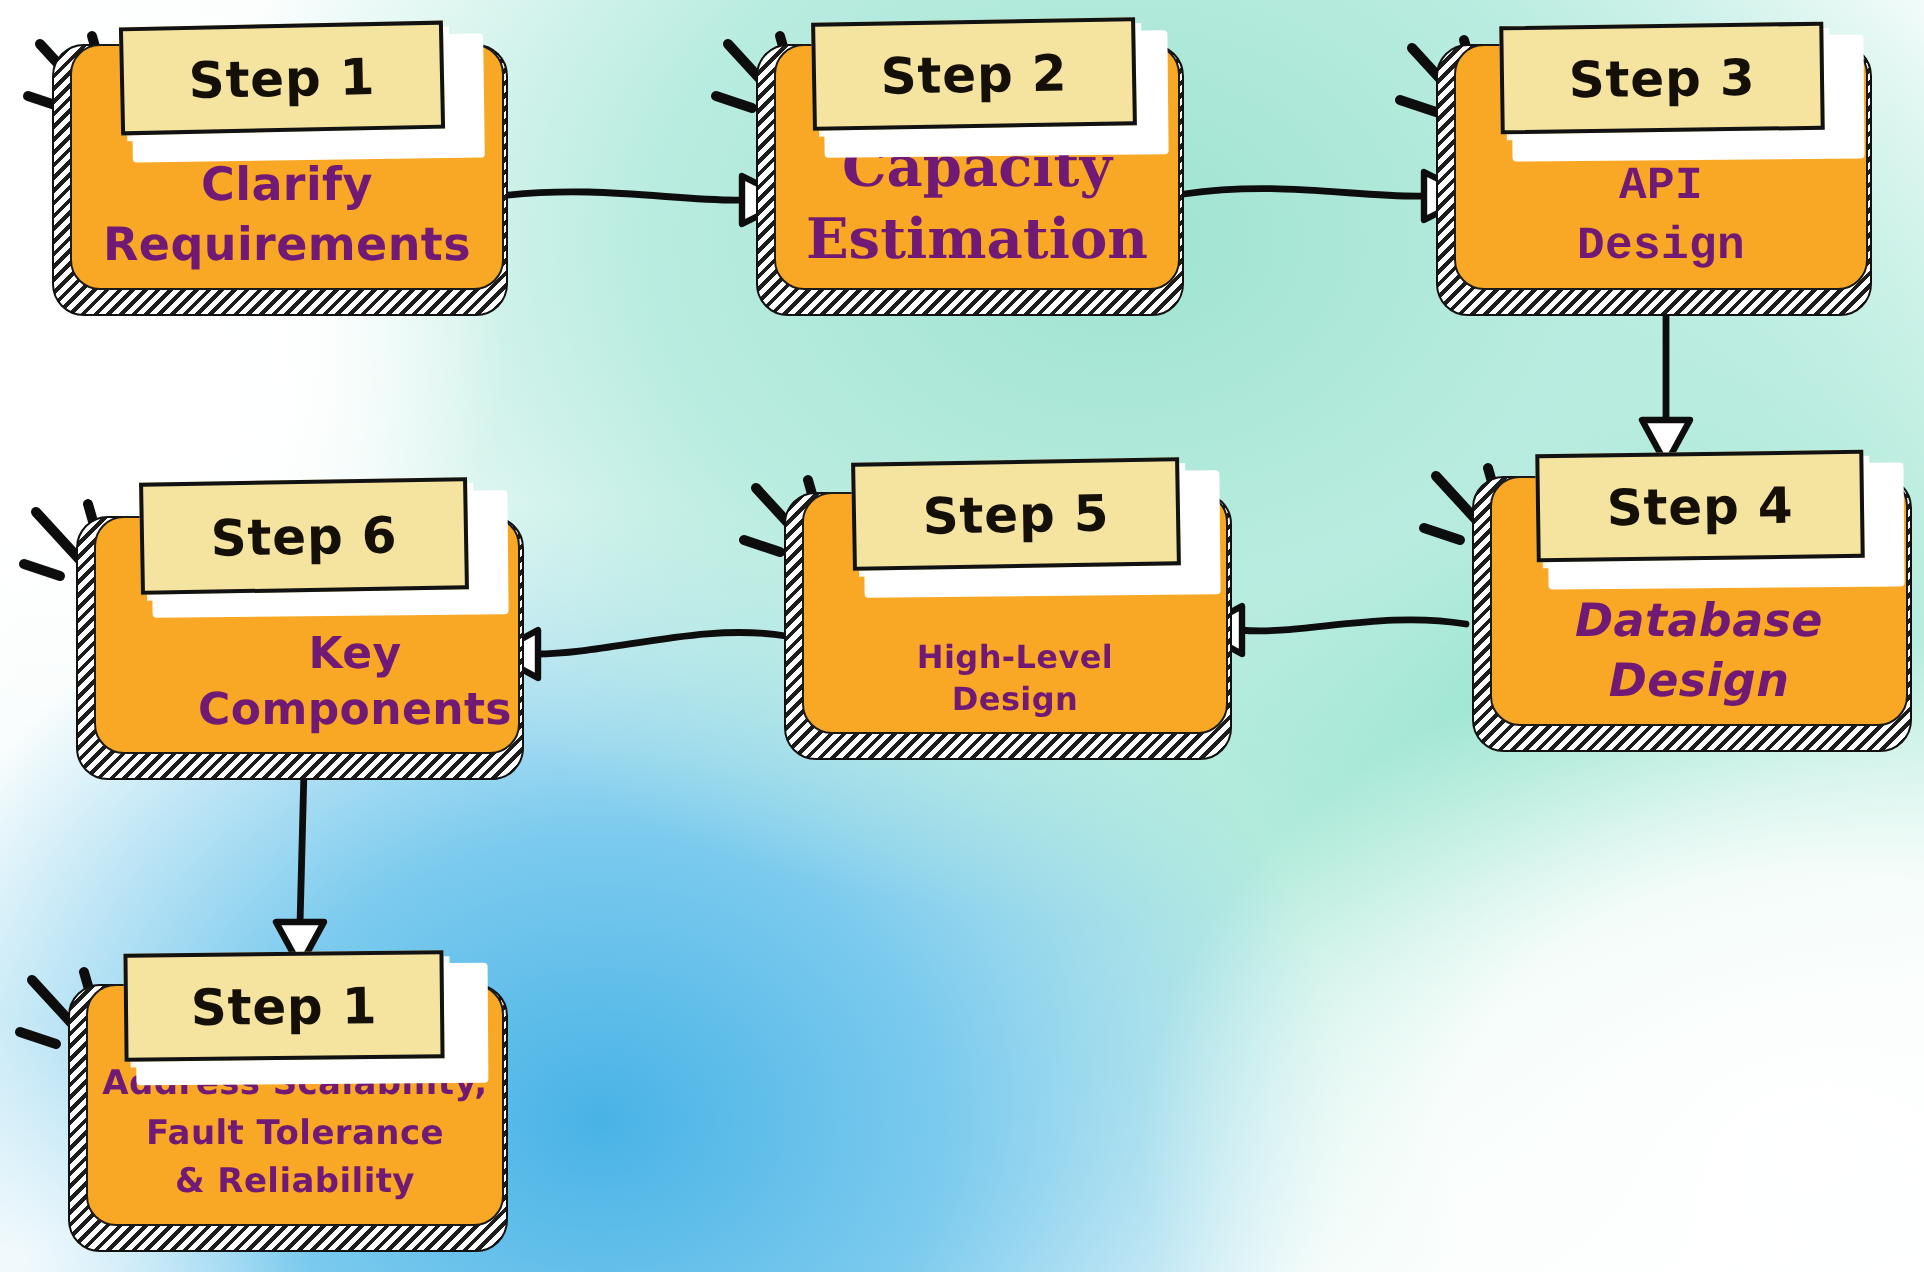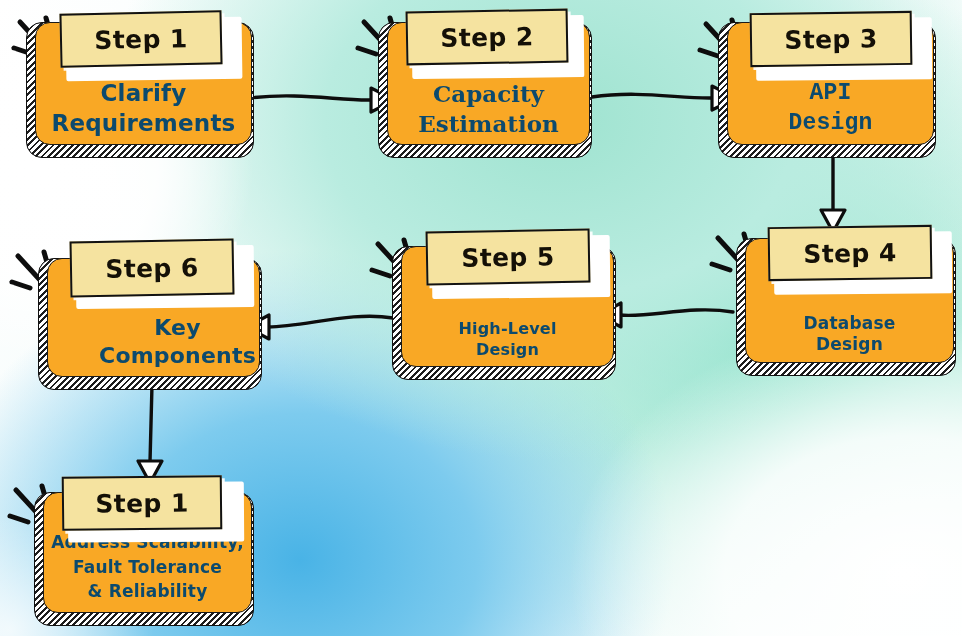--- a/index.html
+++ b/index.html
@@ -81,21 +81,21 @@
     background: #F9A825;
     border: 1.8px solid #1a1a1a;
     box-sizing: border-box;
     display: flex;
     align-items: flex-end;
     justify-content: center;
     padding-bottom: 6px;
   }
   .card-text {
     text-align: center;
-    color: #0c4a6e;
+    color: #701a75;
     font-family: "DejaVu Sans", sans-serif;
     font-weight: bold;
     line-height: 1.28;
     letter-spacing: 0.2px;
     width: 100%;
     padding: 0 6px;
     box-sizing: border-box;
     white-space: pre-line;
   }
   .card-text.sans  { font-family: "DejaVu Sans", sans-serif; }
@@ -192,21 +192,21 @@
   <svg class="sparkle" style="left:352px; top:6px;" viewBox="0 0 62 60">
     <g stroke="#0d0d0d" stroke-width="5" stroke-linecap="round">
       <line x1="12" y1="16" x2="34" y2="40"></line>
       <line x1="38" y1="12" x2="44" y2="33"></line>
       <line x1="6" y1="42" x2="24" y2="48"></line>
     </g>
   </svg>
   <div class="step-card" style="left:378px; top:22px; width:212px; height:134px;">
     <div class="card-shadow"></div>
     <div class="card-body">
-      <div class="card-text serif" style="font-size:23px;">Capacity
+      <div class="card-text serif" style="font-size:28px;">Capacity
 Estimation</div>
     </div>
   </div>
   <div class="label-paper" style="left:412px; top:16px; width:172px; height:62px; transform:rotate(-0.6deg);"></div>
   <div class="step-label" style="left:406px; top:10px; width:158px; height:50px; transform:rotate(-1deg);">
     <span>Step 2</span>
   </div>
 
   <svg class="sparkle" style="left:694px; top:8px;" viewBox="0 0 62 60">
     <g stroke="#0d0d0d" stroke-width="5" stroke-linecap="round">
@@ -230,21 +230,21 @@
   <svg class="sparkle" style="left:706px; top:222px;" viewBox="0 0 62 60">
     <g stroke="#0d0d0d" stroke-width="5" stroke-linecap="round">
       <line x1="12" y1="16" x2="34" y2="40"></line>
       <line x1="38" y1="12" x2="44" y2="33"></line>
       <line x1="6" y1="42" x2="24" y2="48"></line>
     </g>
   </svg>
   <div class="step-card" style="left:736px; top:238px; width:218px; height:136px;">
     <div class="card-shadow"></div>
     <div class="card-body">
-      <div class="card-text sans" style="font-size:17px;">Database
+      <div class="card-text sans" style="font-size:23px;font-style:italic;">Database
 Design</div>
     </div>
   </div>
   <div class="label-paper" style="left:774px; top:232px; width:178px; height:62px; transform:rotate(-0.5deg);"></div>
   <div class="step-label" style="left:768px; top:226px; width:160px; height:50px; transform:rotate(-0.8deg);">
     <span>Step 4</span>
   </div>
 
   <svg class="sparkle" style="left:366px; top:228px;" viewBox="0 0 62 60">
     <g stroke="#0d0d0d" stroke-width="5" stroke-linecap="round">

